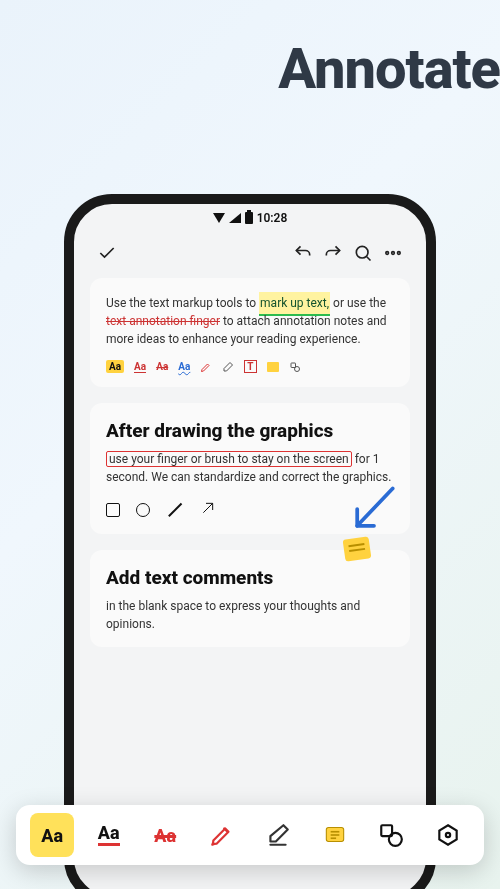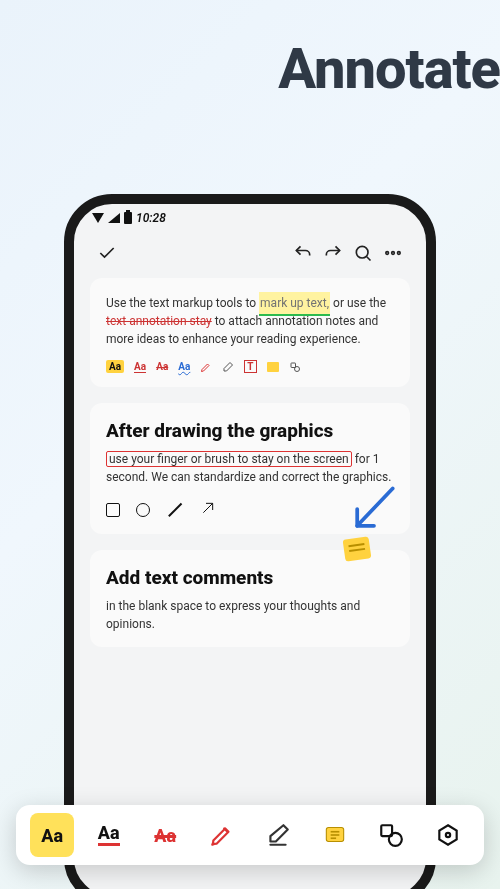--- a/index.html
+++ b/index.html
@@ -12,21 +12,21 @@
 
   
   .phone {
     position: absolute; left: 50%; transform: translateX(-50%);
     top: 194px; width: 372px; height: 712px;
     border: 10px solid #1a1a1a; border-radius: 48px;
     background: #f3f4f5;
   }
   .phone-inner { position:absolute; inset:0; border-radius:38px; overflow:hidden; }
 
-  .statusbar { display:flex; justify-content:flex-start; align-items:center; gap:4px; height:28px; padding:0 18px; font-size:12px; font-weight:600; color:#111;font-style:italic; }
+  .statusbar { display:flex; justify-content:center; align-items:center; gap:4px; height:28px; padding:0 18px; font-size:12px; font-weight:600; color:#111; }
   .statusbar .tri { width:0;height:0;border-left:6px solid transparent;border-right:6px solid transparent;border-bottom:10px solid #111; transform: rotate(180deg);}
   .statusbar .sig { width:0;height:0;border-left:12px solid transparent;border-bottom:10px solid #111; }
   .statusbar .bat { width:8px;height:12px;background:#111;border-radius:1px;position:relative; }
   .statusbar .bat::after{content:"";position:absolute;top:-2px;left:2px;width:4px;height:2px;background:#111;}
 
   .app-toolbar { display:flex; align-items:center; height:42px; padding:0 18px; }
   .app-toolbar .spacer { flex:1; }
   .tb-btn { width:30px; height:30px; display:flex; align-items:center; justify-content:center; color:#222; }
   .tb-btn svg { width:20px; height:20px; stroke:#222; fill:none; stroke-width:2; }
 
@@ -35,21 +35,21 @@
   .pill {
     background: linear-gradient(90deg, #3a3f45 0%, #6b7078 60%, #b8bcc1 100%);
     color:#fff; font-weight:700; font-size:15px;
     border-radius: 20px; padding: 10px 16px; margin-bottom: 12px;
   }
 
   .card { background:#fafafa; border-radius:12px; padding:16px 16px 14px 16px; margin-bottom:16px; }
   .card p { font-size:12px; line-height:1.5; color:#333; }
   .card h2 { font-size:19px; font-weight:800; color:#111; margin-bottom:8px; }
 
-  .hl-green { background:#fff3a0; border-bottom:2px solid #2dbb4e; color:#737373; padding:4px 1px;}
+  .hl-green { background:#fff3a0; border-bottom:2px solid #2dbb4e; color:#14532d; padding:4px 1px;}
   .strike-red { color:#c33; text-decoration: line-through; text-decoration-color:#c33; }
 
   .mini-tools { display:flex; gap:10px; margin-top:12px; align-items:center; }
   .mini-tools span { font-size:10px; display:inline-flex; align-items:center; justify-content:center; }
   .mt-aa-hl { background:#ffd23f; color:#111; font-weight:700; padding:1px 3px; border-radius:2px;}
   .mt-aa-ul { color:#c33; border-bottom:1.5px solid #c33; font-weight:700;}
   .mt-aa-st { color:#c33; text-decoration:line-through; font-weight:700;}
   .mt-aa-sq { color:#2a6bd4; text-decoration: underline wavy; font-weight:700;}
   .mt-pen svg, .mt-eraser svg, .mt-shape svg { width:12px;height:12px; }
   .mt-t { border:1px solid #c33; color:#c33; font-size:9px; padding:0 2px; font-weight:700;}
@@ -131,21 +131,21 @@
             <circle cx="12" cy="12" r="1.6"></circle>
             <circle cx="19" cy="12" r="1.6"></circle>
           </svg>
       </div>
     </div>
 
     <div class="content">
 
       <div class="card">
         <p>
-          <span>Use the text markup tools to </span><span class="hl-green">mark up text,</span><span> or use the </span><span class="strike-red">text annotation stay</span><span> to attach annotation notes and more ideas to enhance your reading experience.</span>
+          <span>Use the text markup tools to </span><span class="hl-green">mark up text,</span><span> or use the </span><span class="strike-red">text annotation finger</span><span> to attach annotation notes and more ideas to enhance your reading experience.</span>
         </p>
         <div class="mini-tools">
           <span class="mt-aa-hl">Aa</span>
           <span class="mt-aa-ul">Aa</span>
           <span class="mt-aa-st">Aa</span>
           <span class="mt-aa-sq">Aa</span>
           <span class="mt-pen">
               <svg viewBox="0 0 24 24" stroke="#d33" fill="none" stroke-width="2">
                 <path d="M3 21l4-1 11-11-3-3L4 17z"></path>
               </svg>

